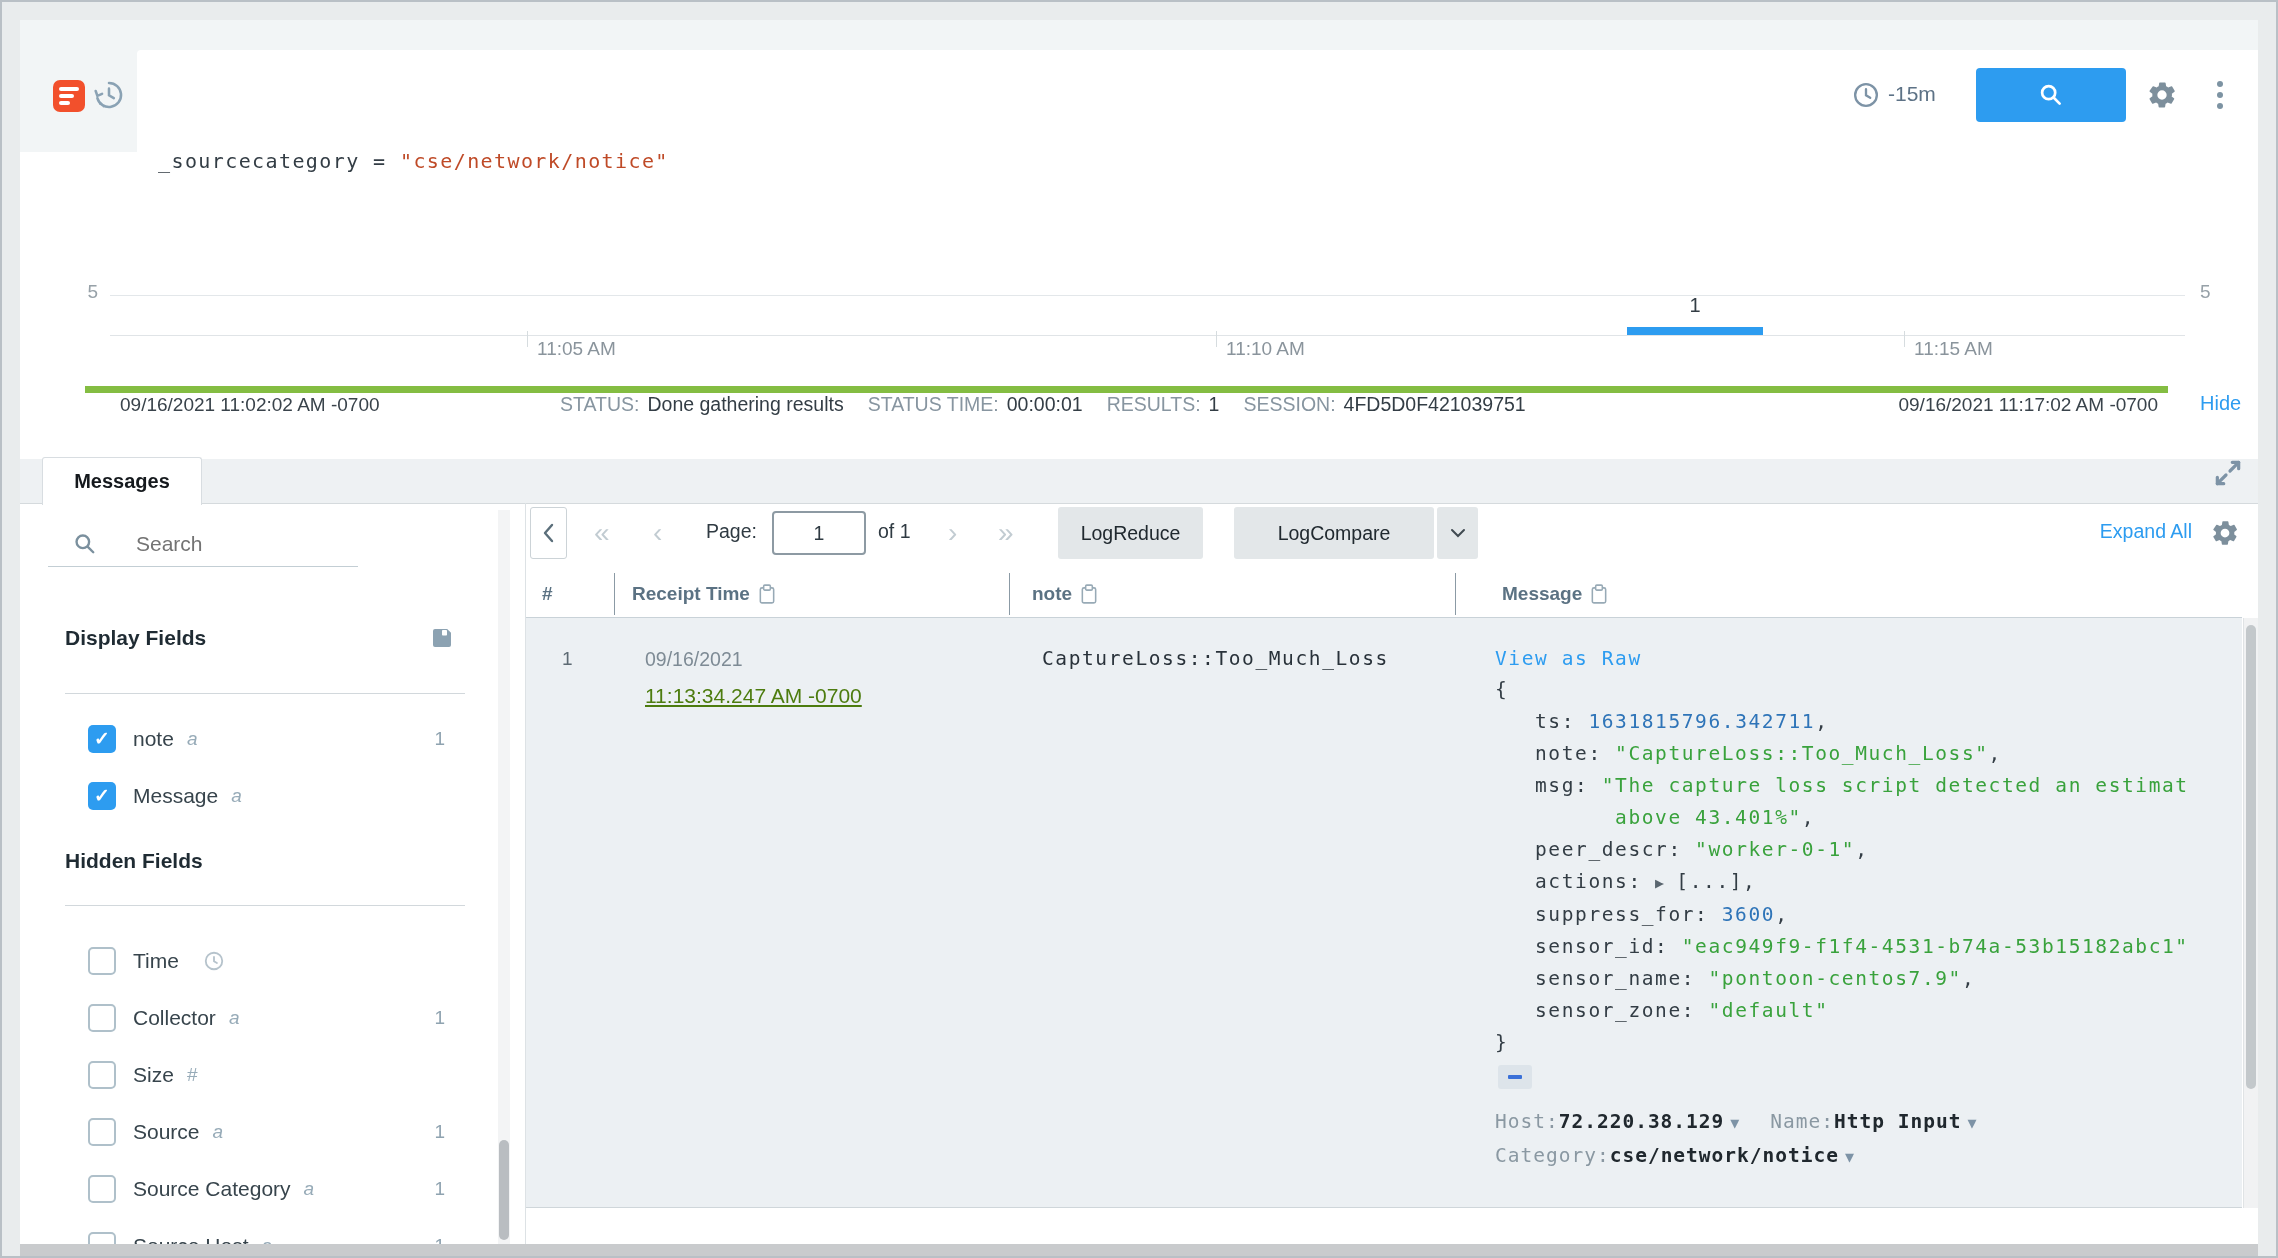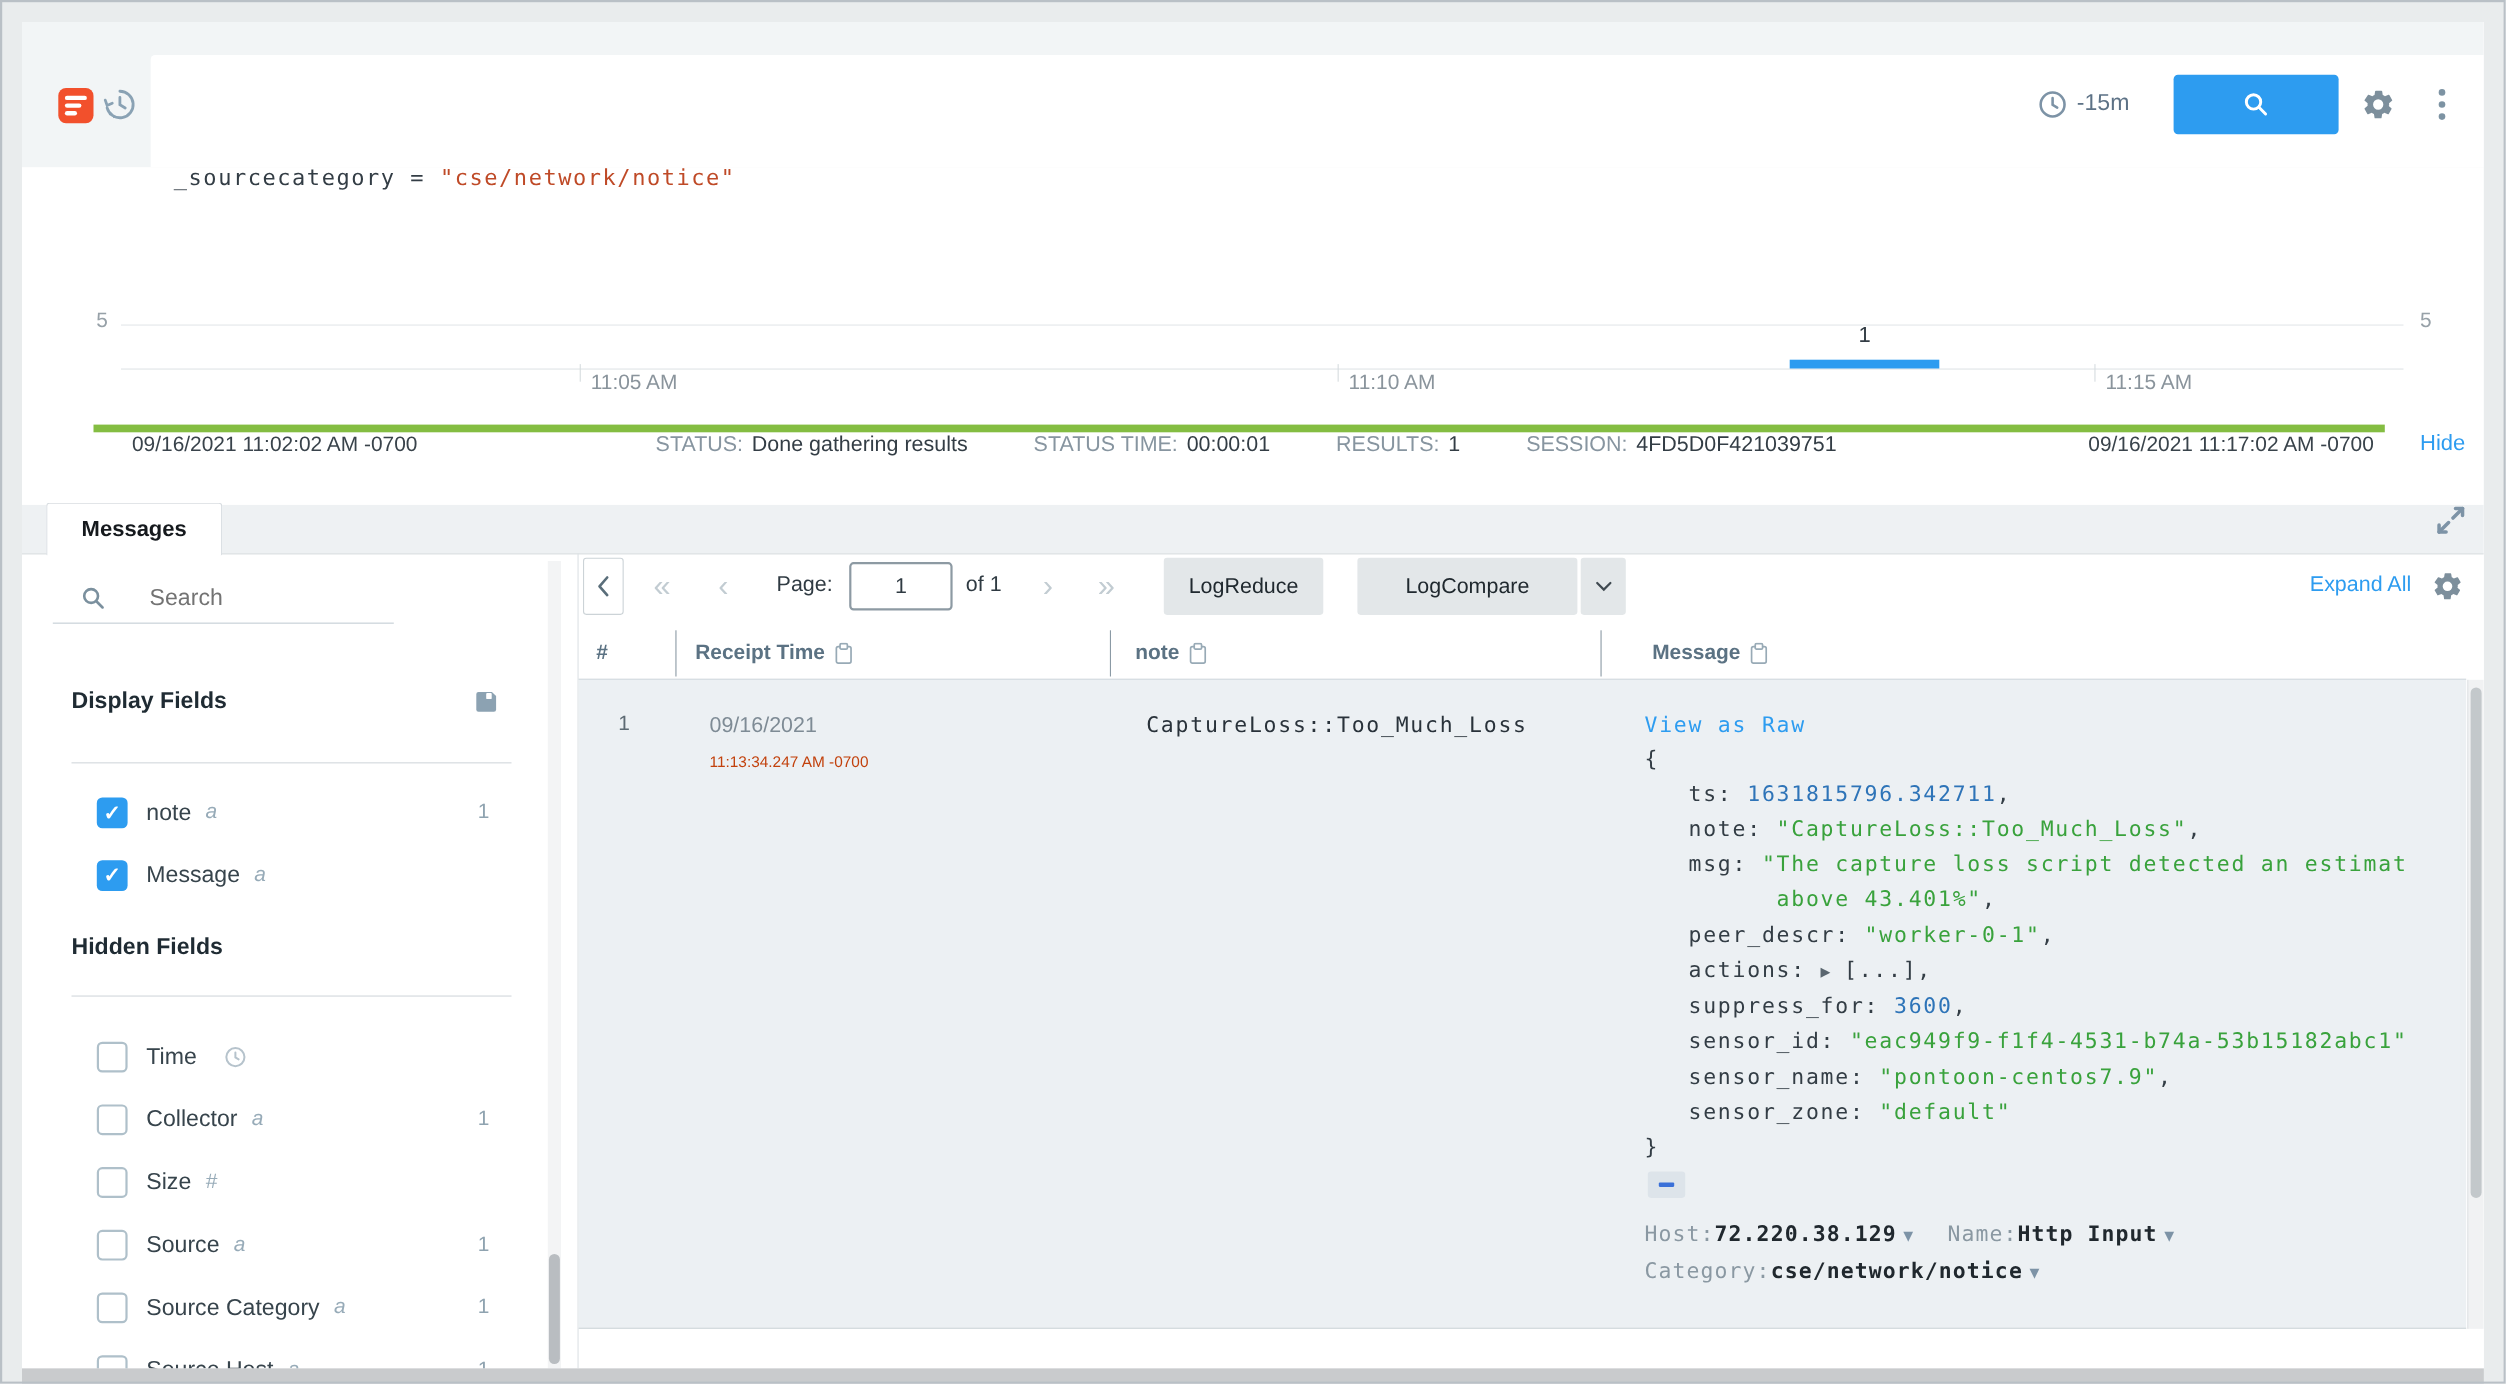--- a/index.html
+++ b/index.html
@@ -35,21 +35,21 @@
   .chart-ymax{font-size:19px;color:#97a1a8;}
   .gridline{height:1px;background:#e3e7ea;}
   .tickmark{width:1px;height:16px;background:#d6dcdf;}
   .ticklabel{font-size:19px;color:#8a949c;}
   .hist-bar{left:1607px;top:307px;width:136px;height:8px;background:#2d9cf0;}
   .hist-bar-label{left:1650px;top:274px;width:50px;text-align:center;font-size:20px;color:#333d45;}
   .progress{left:65px;top:366px;width:2083px;height:7px;background:#84bd42;}
   .ts{font-size:19px;color:#39434b;}
   .status-row{left:540px;top:373px;display:flex;gap:24px;font-size:19.5px;}
   .status-row .seg{display:flex;gap:8px;}
-  .status-row .lbl{color:#8795a0;margin-left:36px;}
+  .status-row .lbl{color:#8795a0;}
   .status-row .val{color:#333d45;}
   .hide-link{left:2180px;top:372px;font-size:20px;color:#2d9cf0;}
 
   
   .tabstrip{left:0;top:439px;width:2238px;height:44px;background:#eef1f3;}
   .panel{left:0;top:483px;width:2238px;height:741px;background:#ffffff;border-top:1px solid #d5dadd;}
   .tab{left:22px;top:437px;width:158px;height:47px;background:#ffffff;border:1px solid #d8dde1;border-bottom:none;border-radius:3px 3px 0 0;z-index:3;
        display:flex;align-items:center;justify-content:center;font-size:20px;font-weight:bold;color:#15191d;}
   .expand-panel{left:2192px;top:437px;width:32px;height:32px;}
 
@@ -82,21 +82,21 @@
   .expand-all{left:2052px;top:500px;width:120px;text-align:right;font-size:19.5px;color:#2d9cf0;}
   .gear-small{left:2190px;top:498px;width:30px;height:30px;}
 
   
   .th-sep{top:553px;width:1px;height:42px;background:#8b9aa5;}
   .th{top:563px;font-size:19px;font-weight:bold;color:#5b7283;display:flex;align-items:center;gap:9px;}
   .header-border{left:506px;top:597px;width:1716px;height:1px;background:#c9d2d8;}
   .msg-row{left:506px;top:598px;width:1716px;height:590px;background:#ecf0f3;border-bottom:1px solid #cfd6da;box-sizing:border-box;}
   .cell-index{left:542px;top:628px;font-size:19px;color:#5d6a73;}
   .cell-date{left:625px;top:628px;font-size:19.5px;color:#7e8b95;}
-  .cell-time{left:625px;top:664px;font-size:14px;color:#c2410c;}
+  .cell-time{left:625px;top:664px;font-size:21px;color:#4d7c0f;text-decoration:underline;}
   .cell-note{left:1022px;top:627px;font-family:"DejaVu Sans Mono",monospace;font-size:19.5px;letter-spacing:1.6px;color:#29323a;}
   .view-raw{left:1475px;top:627px;font-family:"DejaVu Sans Mono",monospace;font-size:19.5px;letter-spacing:1.6px;color:#2d9cf0;}
   .msg-json{left:1475px;top:654px;width:740px;font-family:"DejaVu Sans Mono",monospace;font-size:19.5px;letter-spacing:1.6px;line-height:32px;white-space:pre;overflow:hidden;}
   .tok-plain{color:#333d45;} .tok-num{color:#2e74b8;text-align:center;} .tok-str{color:#39a23c;} .tok-tri{color:#5a666f;font-size:15px;}
   .minus-btn{left:1478px;top:1045px;width:34px;height:24px;background:#dde4ea;border-radius:3px;}
   .minus-btn i{position:absolute;left:10px;top:10px;width:14px;height:4px;background:#3a70d8;border-radius:1px;}
   .meta-row{font-family:"DejaVu Sans Mono",monospace;font-size:19.5px;letter-spacing:1px;display:flex;align-items:center;}
   .meta-row .mlbl{color:#8a98a2;}
   .meta-row .mval{color:#20282e;font-weight:bold;}
   .meta-row .tri{color:#7d93a6;font-size:15px;margin:2px 0 0 6px;}

